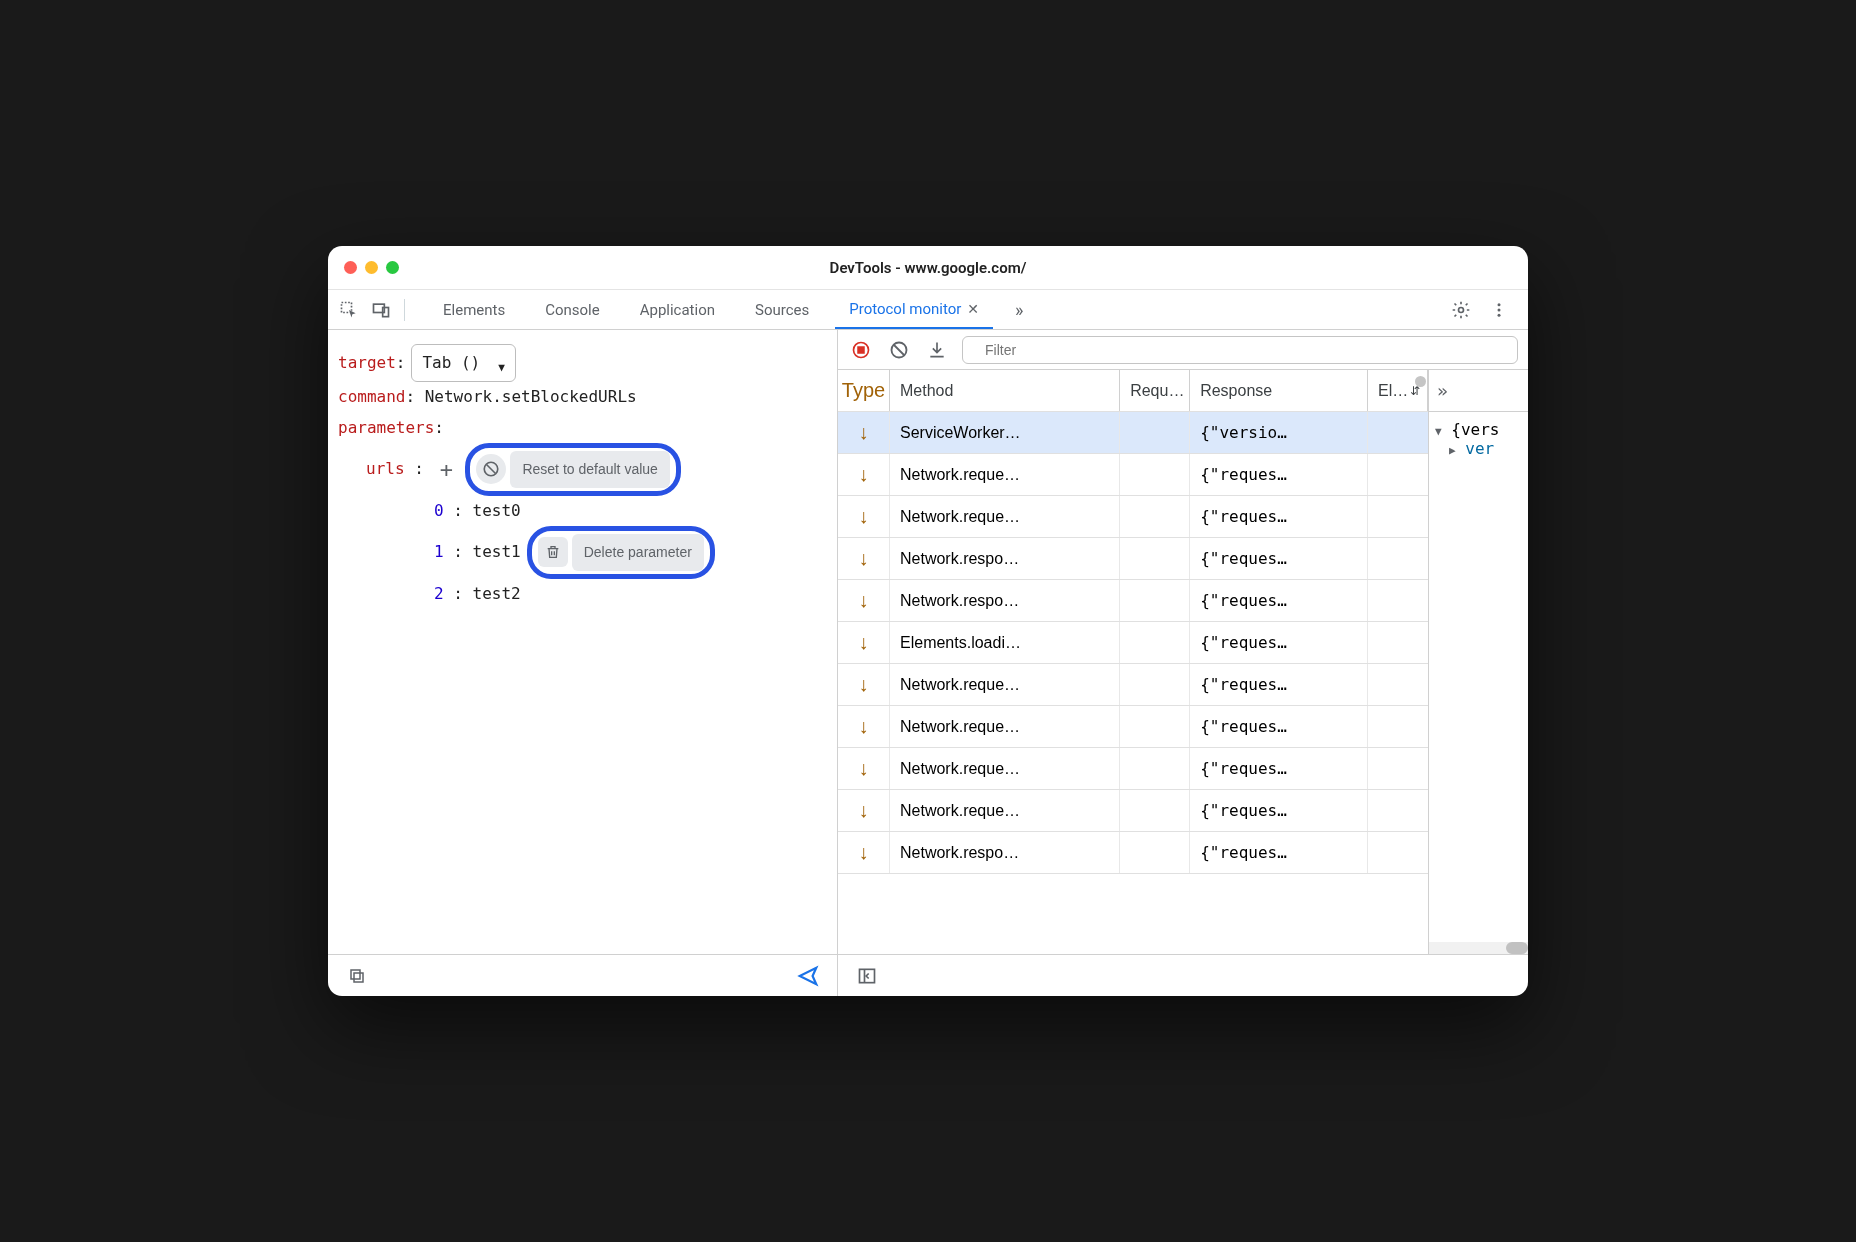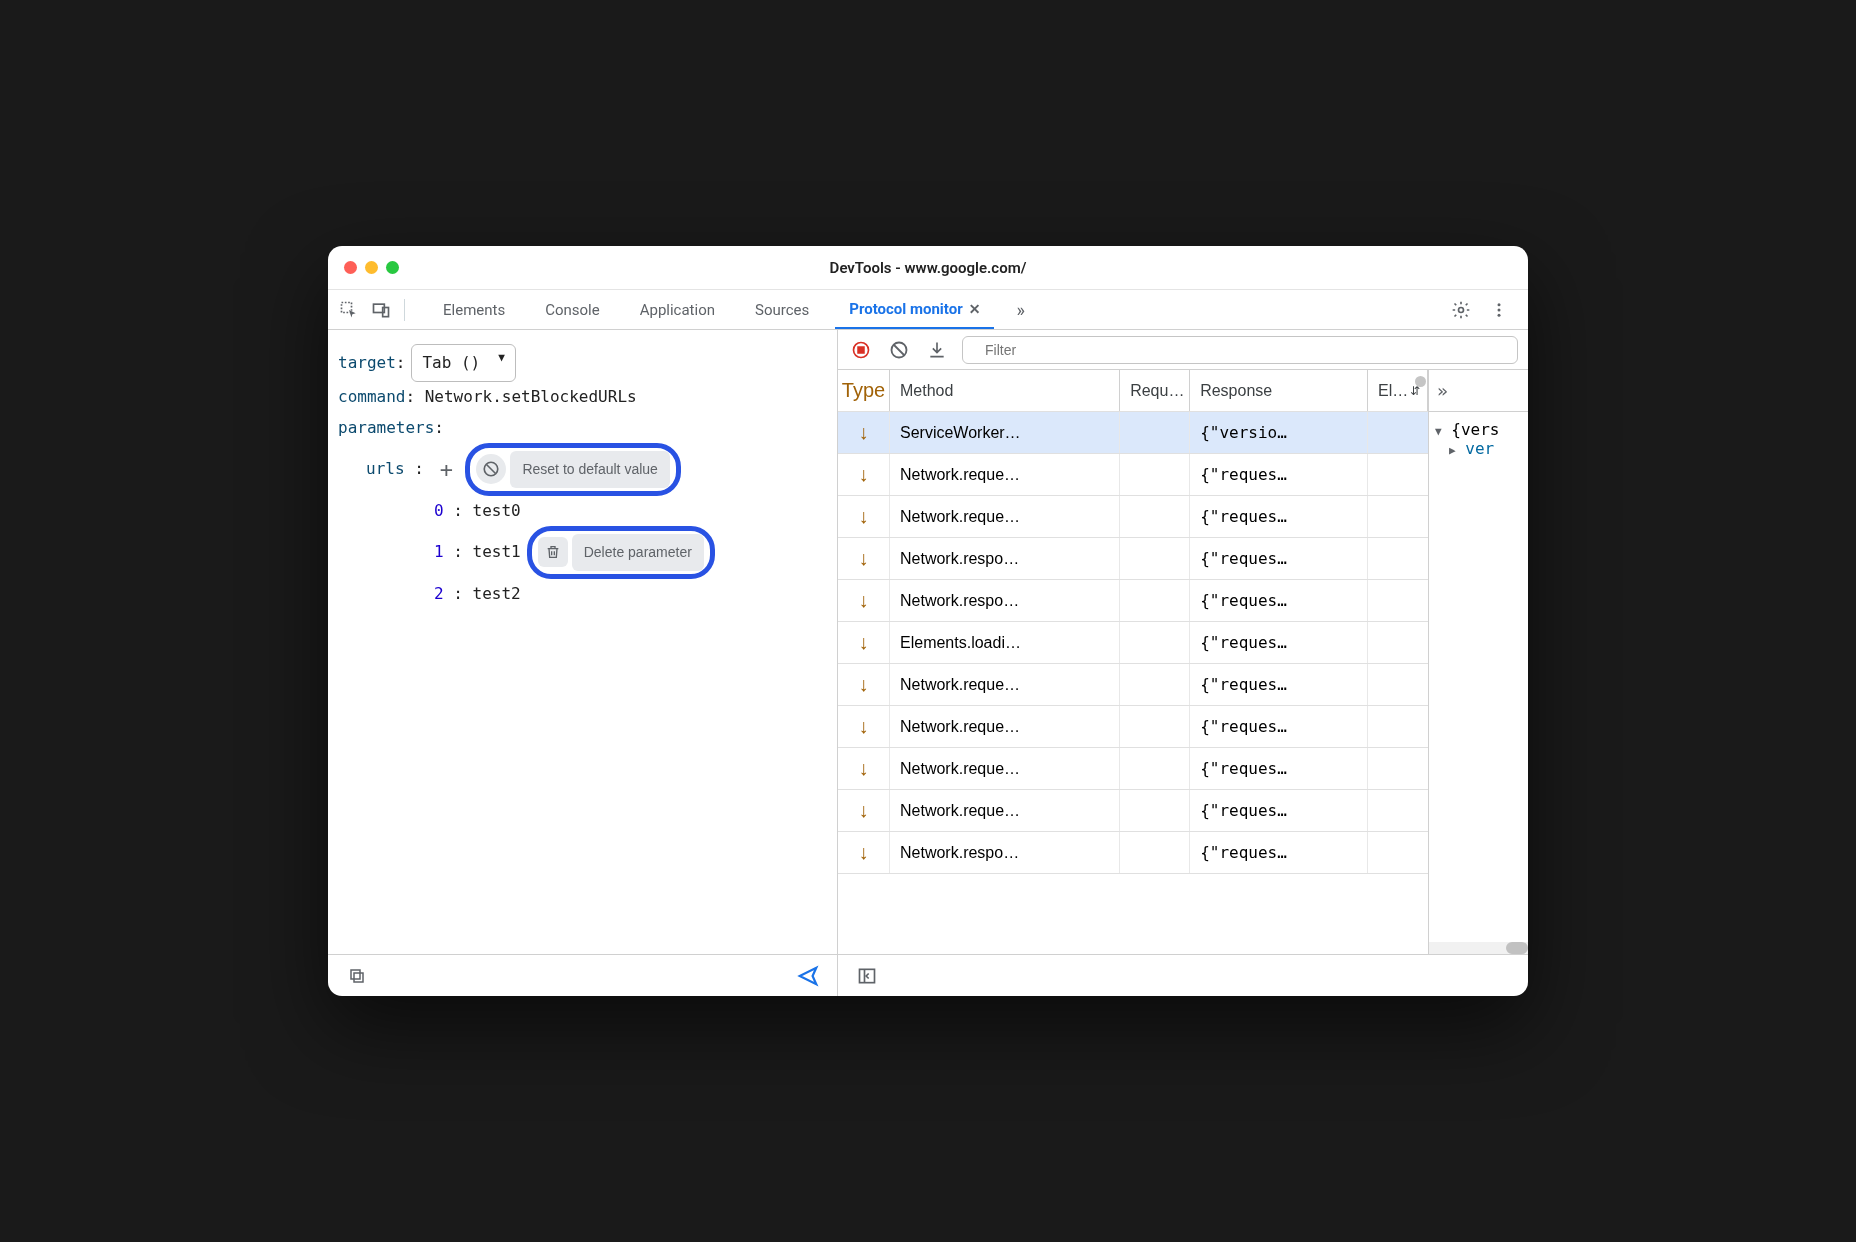--- a/index.html
+++ b/index.html
@@ -83,21 +83,20 @@
     font-size: 15px;
     color: #5f6368;
     cursor: pointer;
     display: flex;
     align-items: center;
     gap: 6px;
   }
   .tab.active {
     color: #1a73e8;
     border-bottom: 2.5px solid #1a73e8;
-    font-weight: bold;
   }
   .tab .close-x {
     color: #5f6368;
     font-size: 14px;
   }
   .chevrons {
     color: #5f6368;
     font-size: 18px;
     padding: 0 10px;
     cursor: pointer;
@@ -125,32 +124,32 @@
   }
   .editor {
     flex: 1;
     padding: 14px 10px;
     font-family: "SF Mono", Menlo, Consolas, monospace;
     font-size: 16px;
     line-height: 1.9;
     color: #222;
     overflow: auto;
   }
-  .kw { color: #0c4a6e; }
+  .kw { color: #b91c1c; }
   .num { color: #1c00cf; }
   .line { display: flex; align-items: center; flex-wrap: nowrap; white-space: nowrap; }
   .indent1 { padding-left: 28px; }
   .indent2 { padding-left: 96px; }
 
   .select-box {
     border: 1px solid #bdbdbd;
     border-radius: 6px;
     padding: 3px 10px;
     display: inline-flex;
-    align-items: flex-start;
+    align-items: flex-end;
     gap: 18px;
     font-family: inherit;
     font-size: 16px;
     margin-left: 6px;
     cursor: pointer;
     background: #fff;
   }
   .select-box .caret {
     font-size: 11px;
   }

